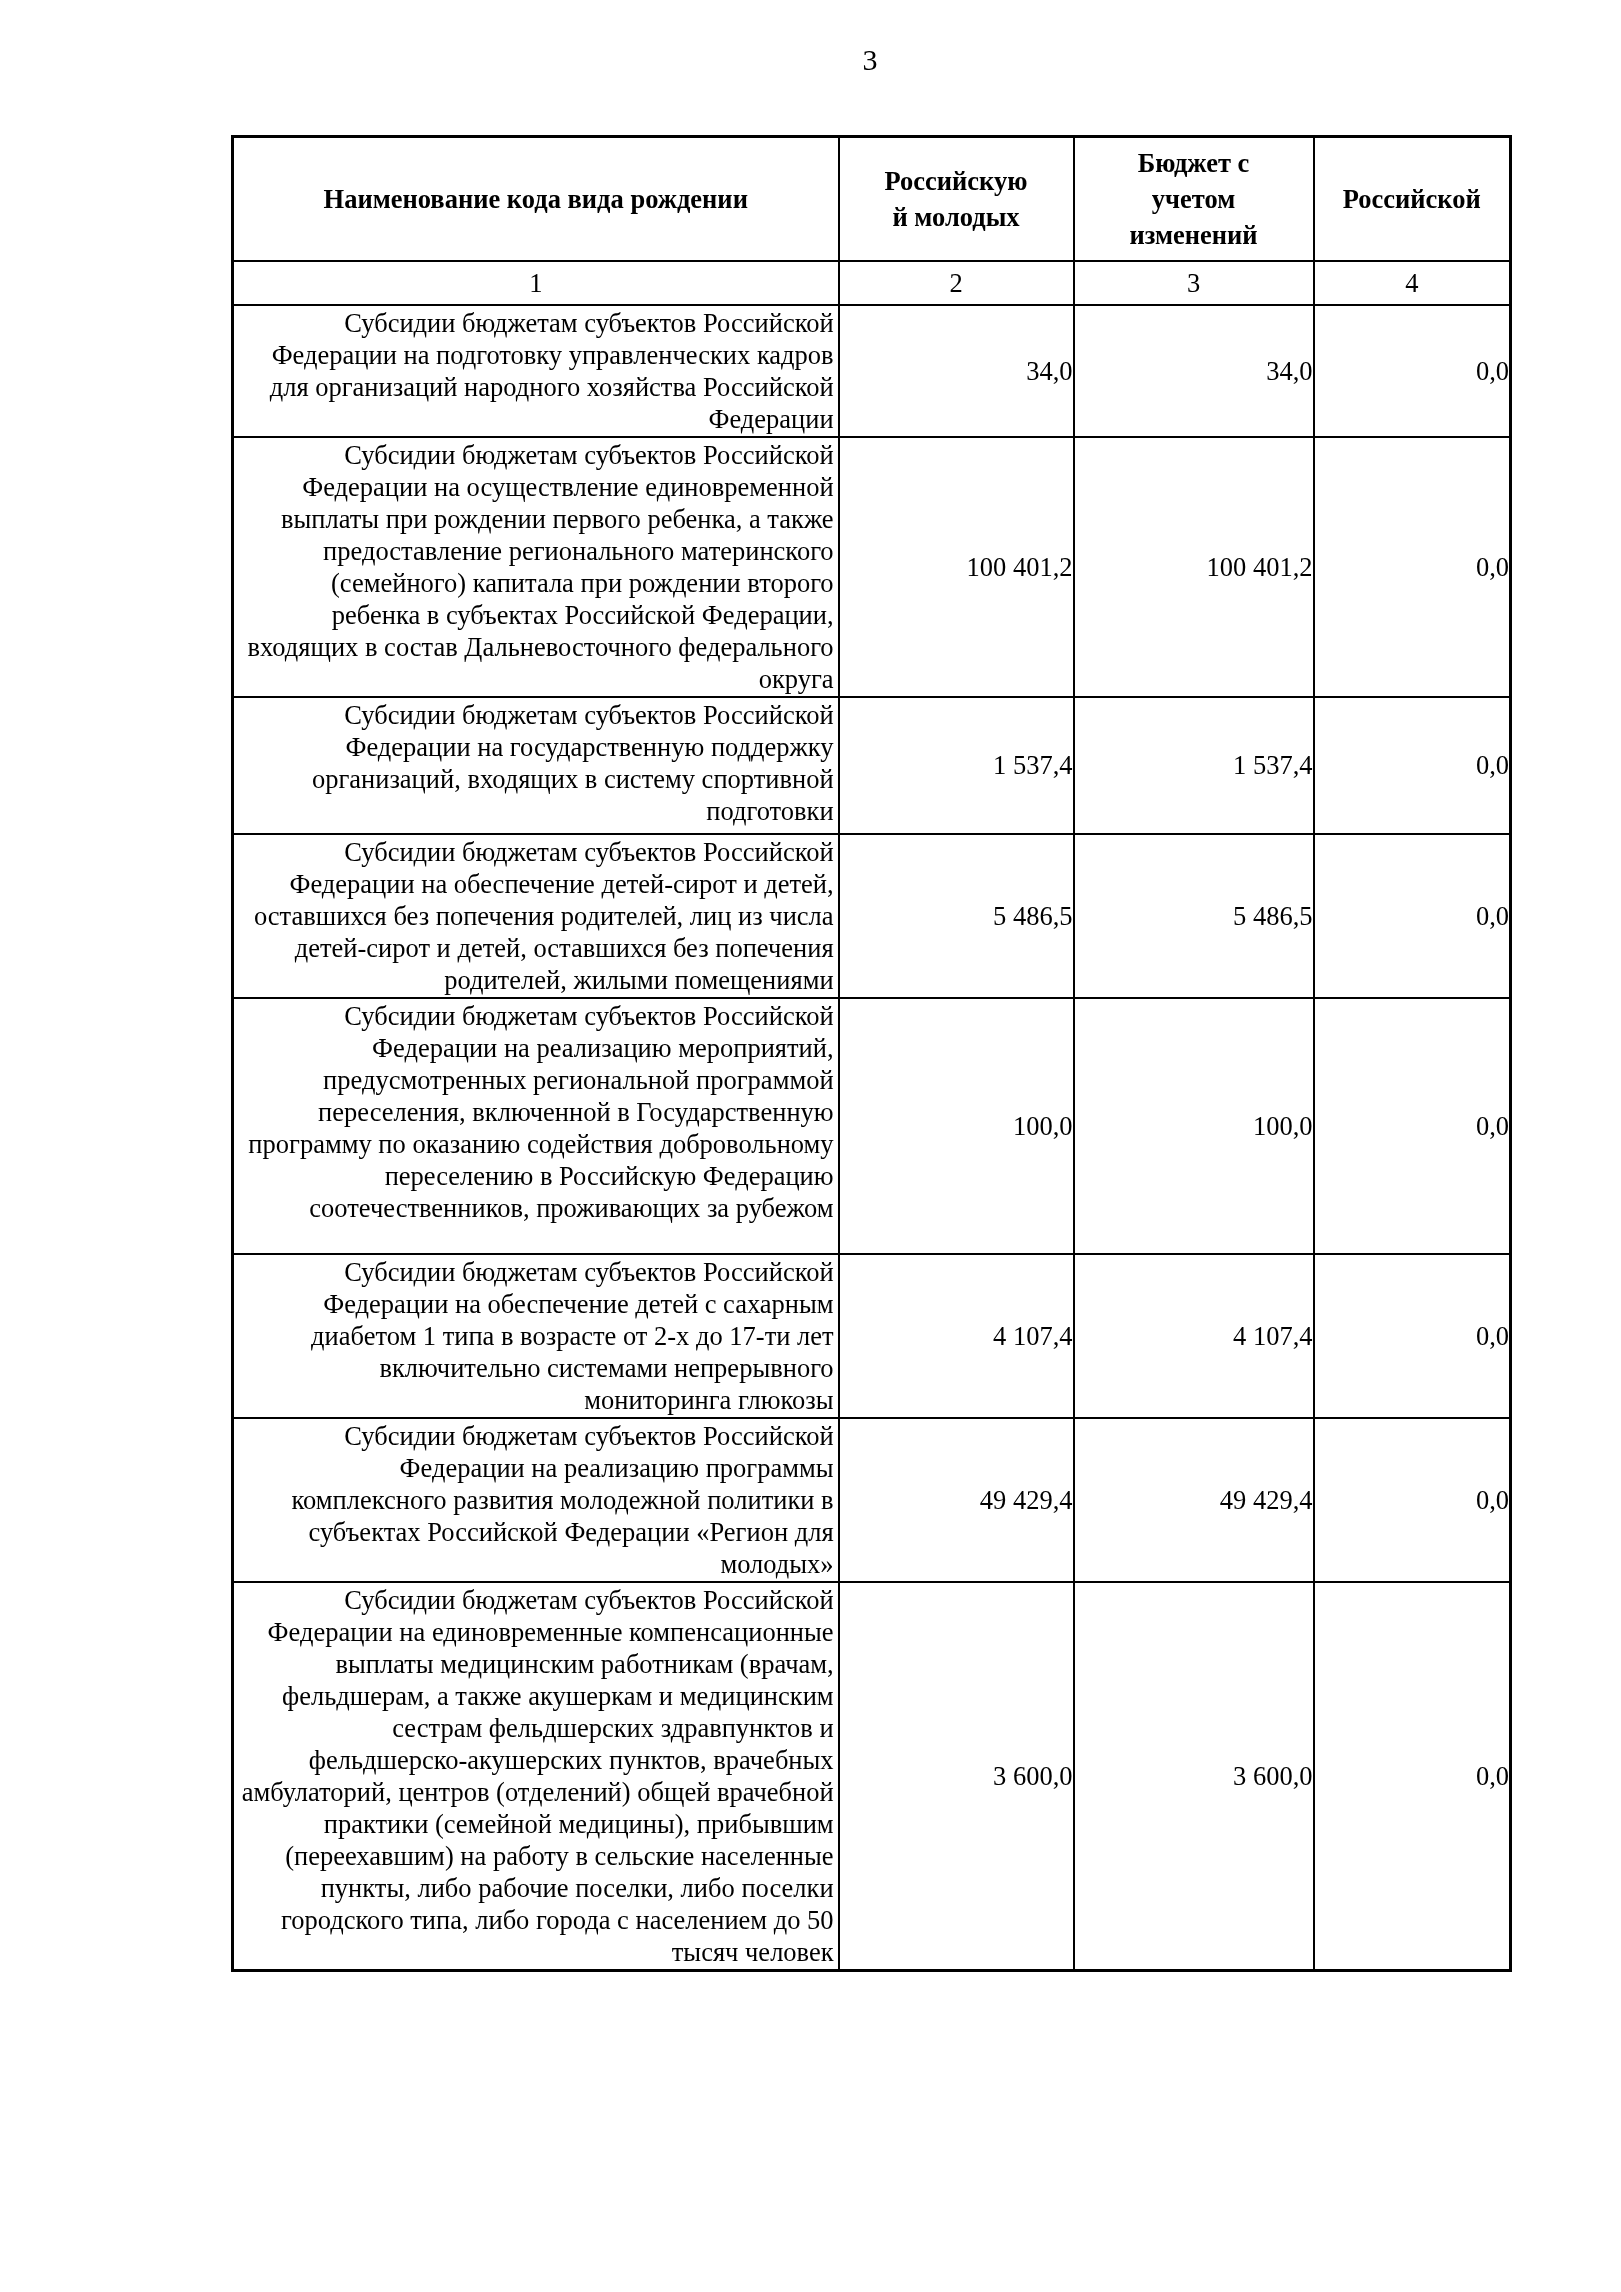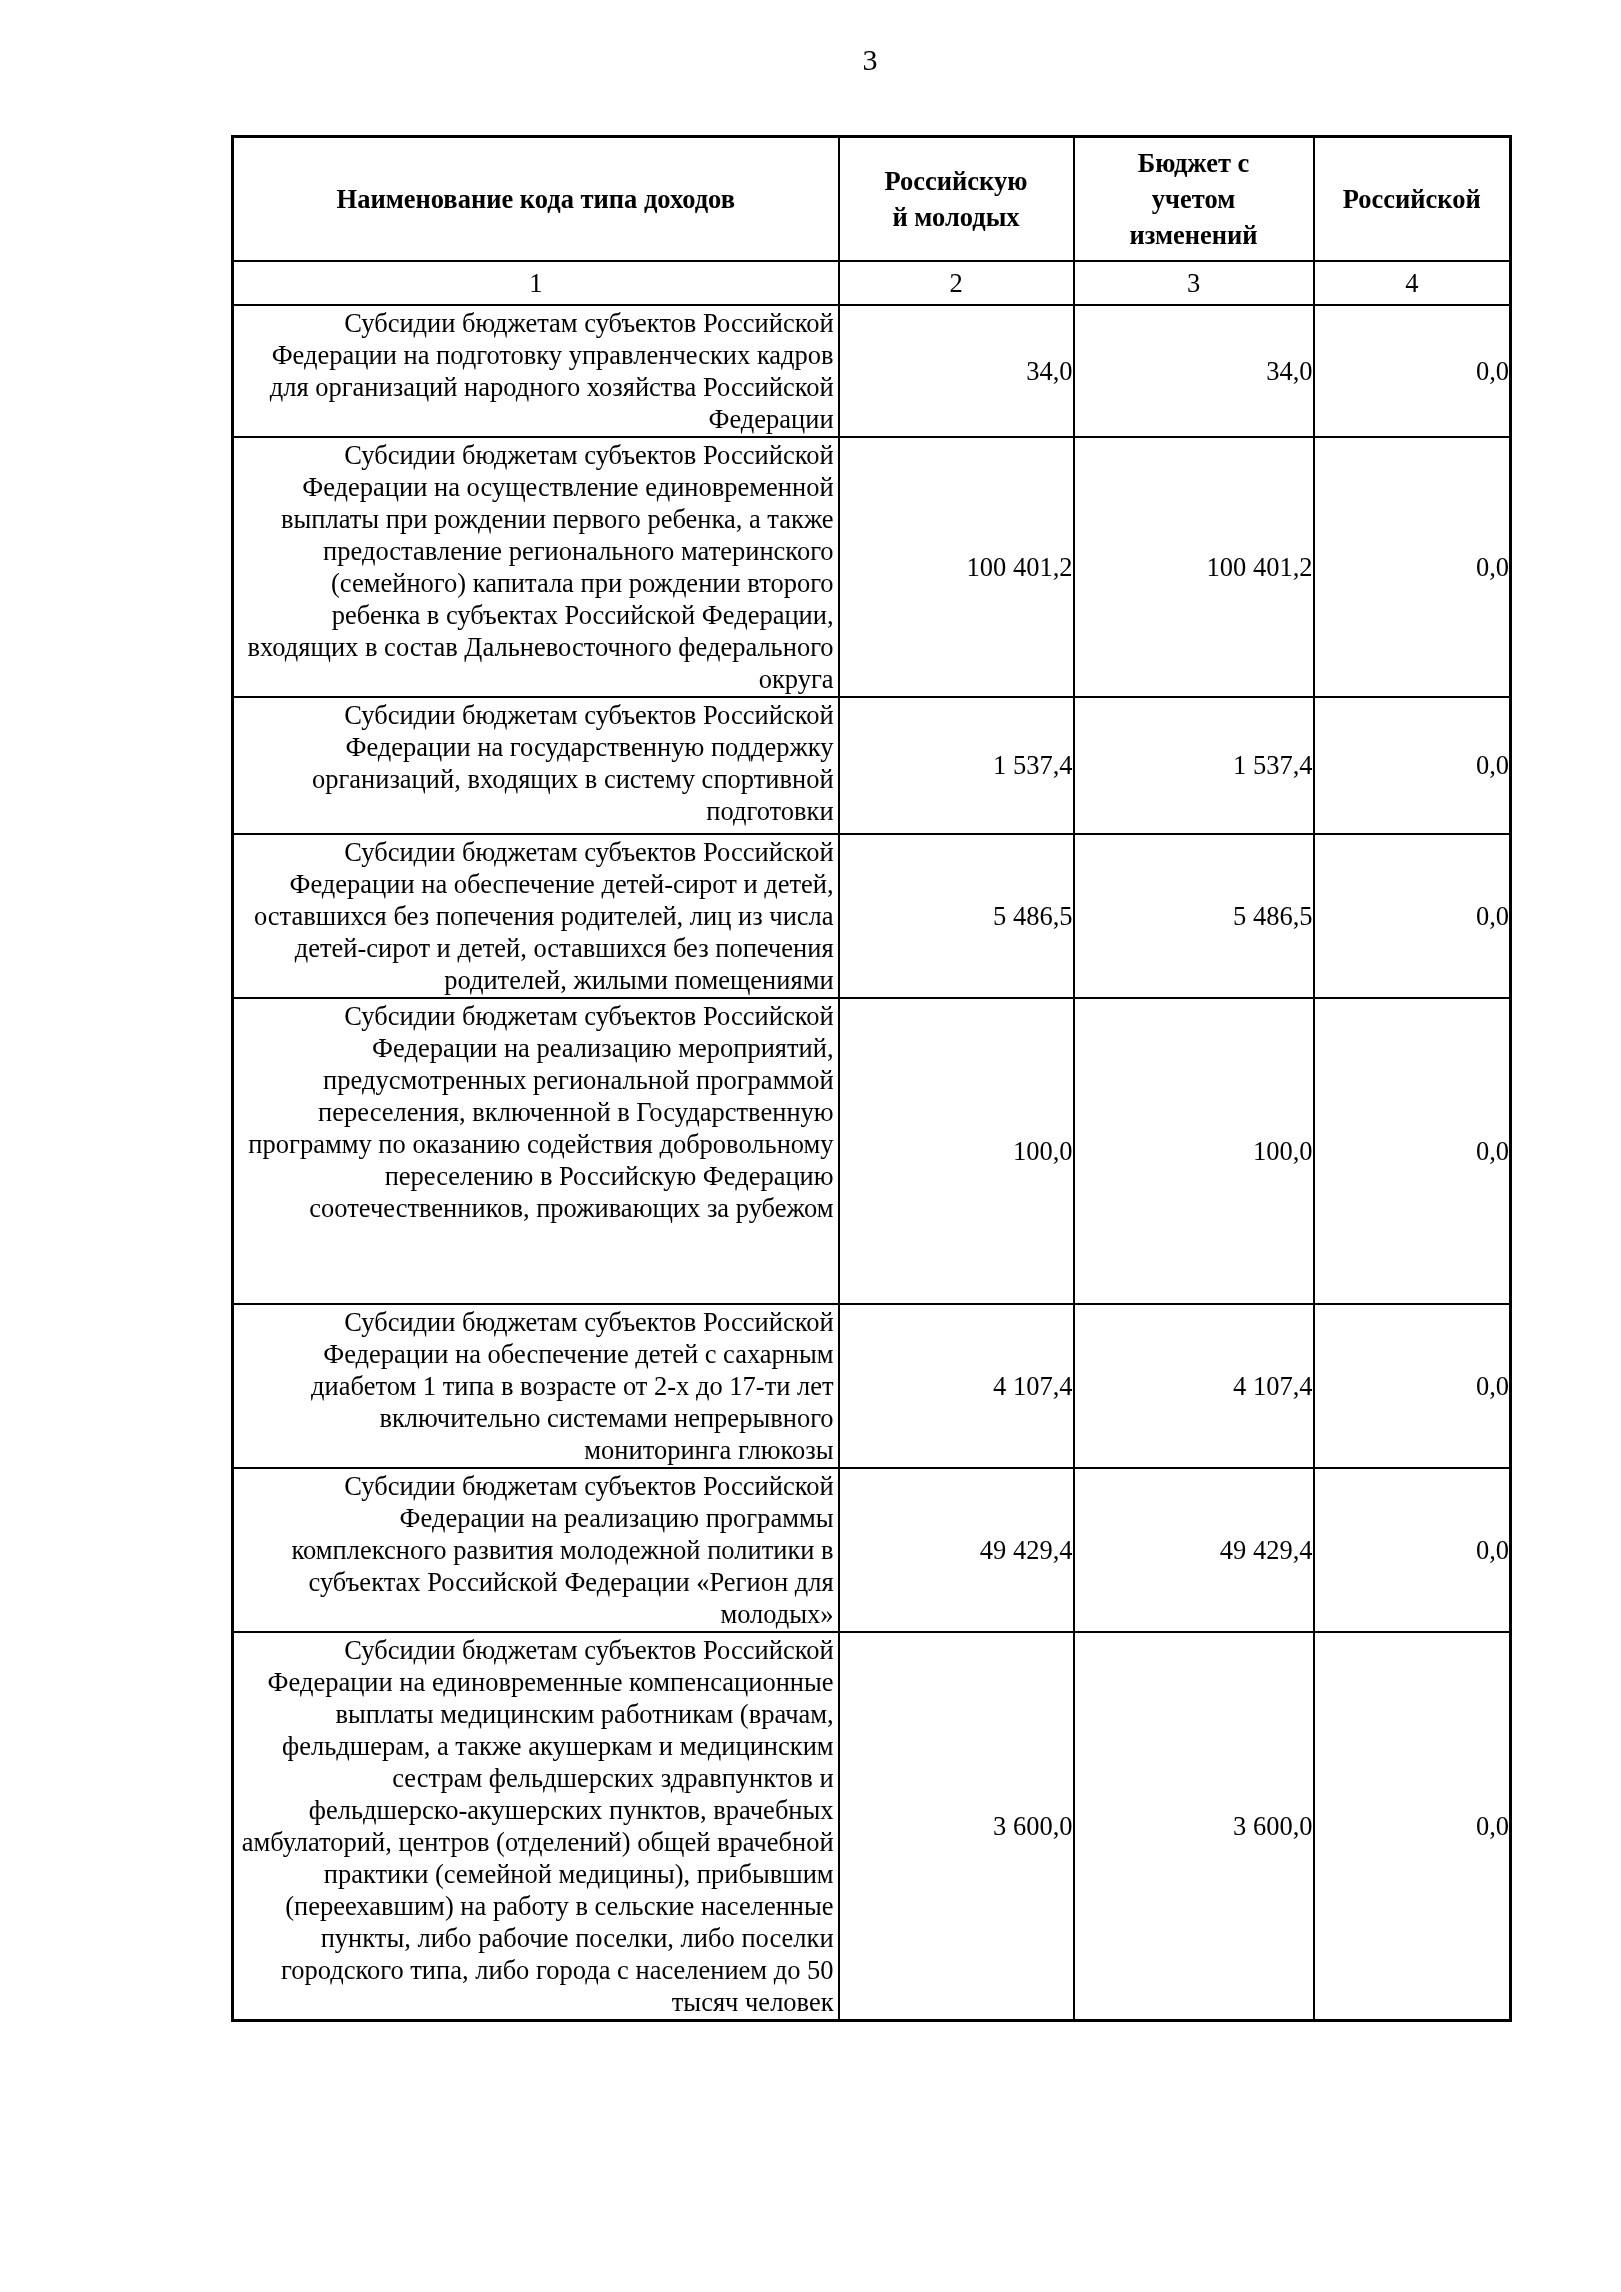--- a/index.html
+++ b/index.html
@@ -65,42 +65,42 @@
   td.num-cell {
     text-align: right;
     vertical-align: middle;
     white-space: nowrap;
     padding: 0;
   }
   tbody tr:nth-child(1) { height: 132px; }
   tbody tr:nth-child(2) { height: 250px; }
   tbody tr:nth-child(3) { height: 137px; margin-left: 36px; }
   tbody tr:nth-child(4) { height: 157px; margin-top: 44px; }
-  tbody tr:nth-child(5) { height: 306px; }
+  tbody tr:nth-child(5) { height: 256px; }
   tbody tr:nth-child(6) { height: 154px; }
   tbody tr:nth-child(7) { height: 157px; }
   tbody tr:nth-child(8) { height: 377px; }
 </style>
 </head>
 <body>
 
 <div class="page">
 
   <div class="page-number">3</div>
 
   <table class="budget">
     <colgroup>
       <col class="c1">
         <col class="c2">
         <col class="c3">
         <col class="c4">
     </colgroup>
     <thead>
       <tr class="header-row">
-        <th>Наименование кода типа доходов</th>
+        <th>Наименование кода вида рождении</th>
         <th><span>Российскую</span><br><span>й молодых</span></th>
         <th class="hdr-col3">Бюджет с учетом изменений</th>
         <th>Российской</th>
       </tr>
       <tr class="numbers-row">
         <th>1</th>
         <th>2</th>
         <th>3</th>
         <th>4</th>
       </tr>

